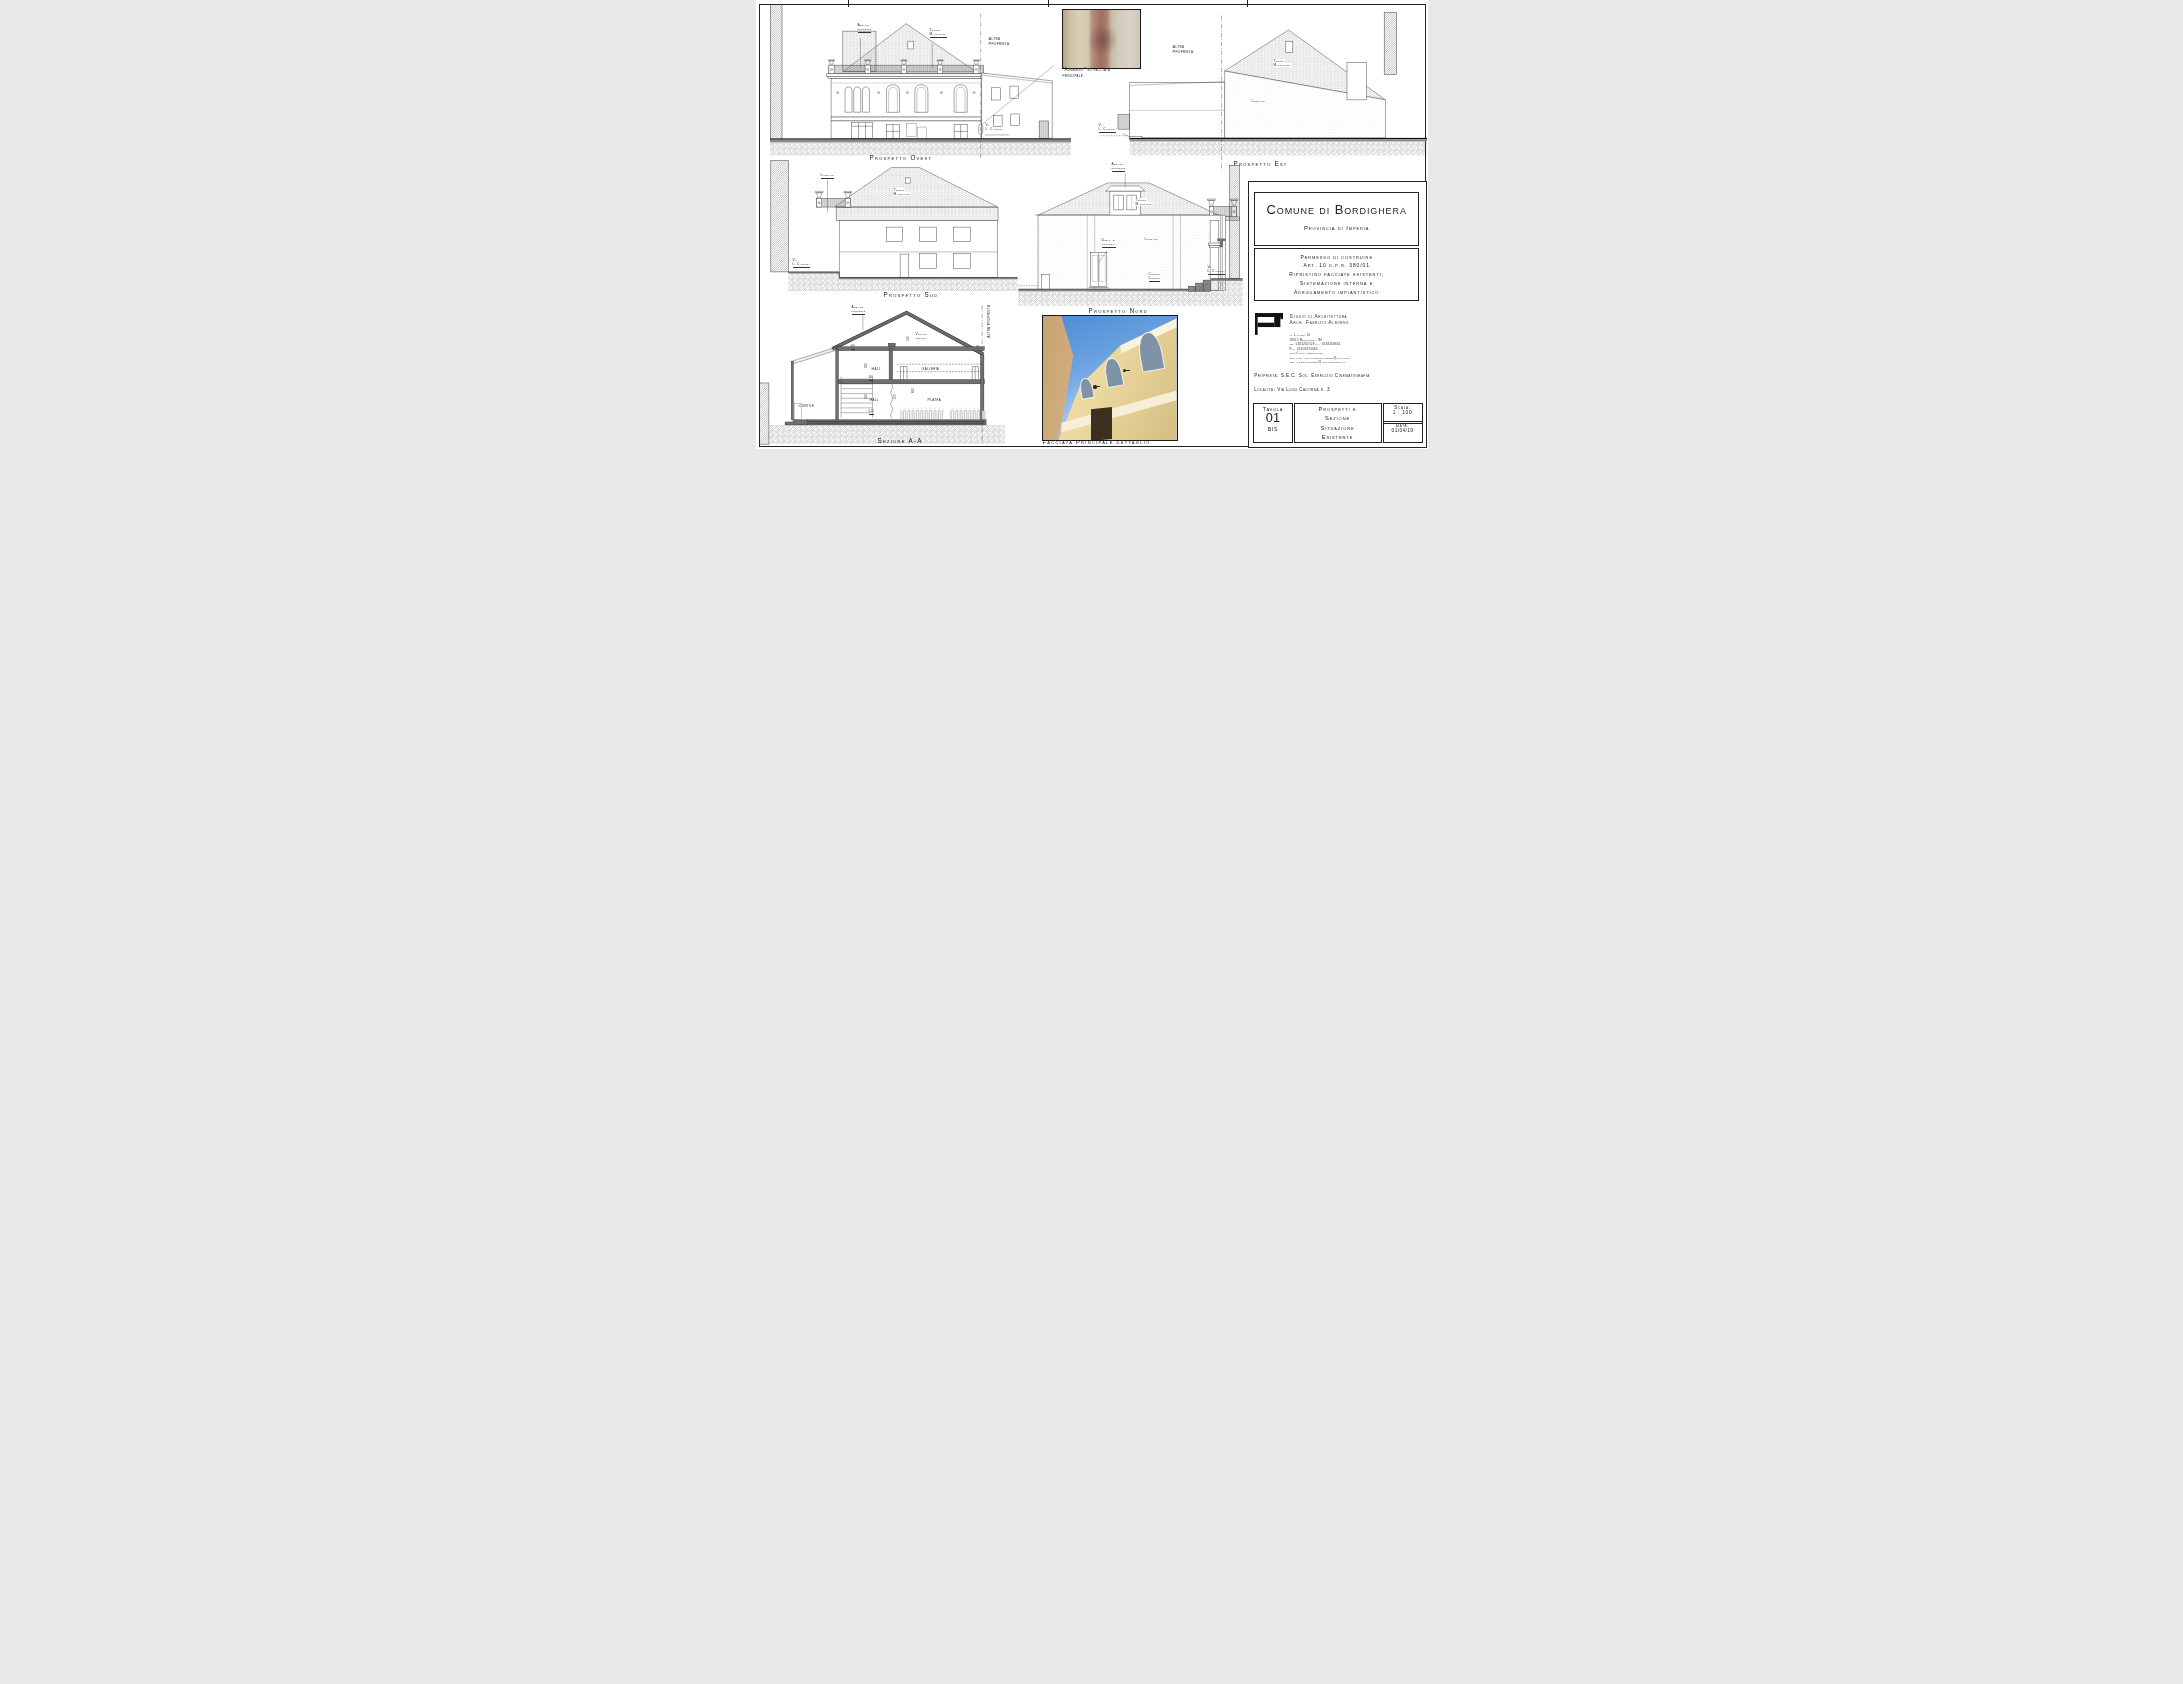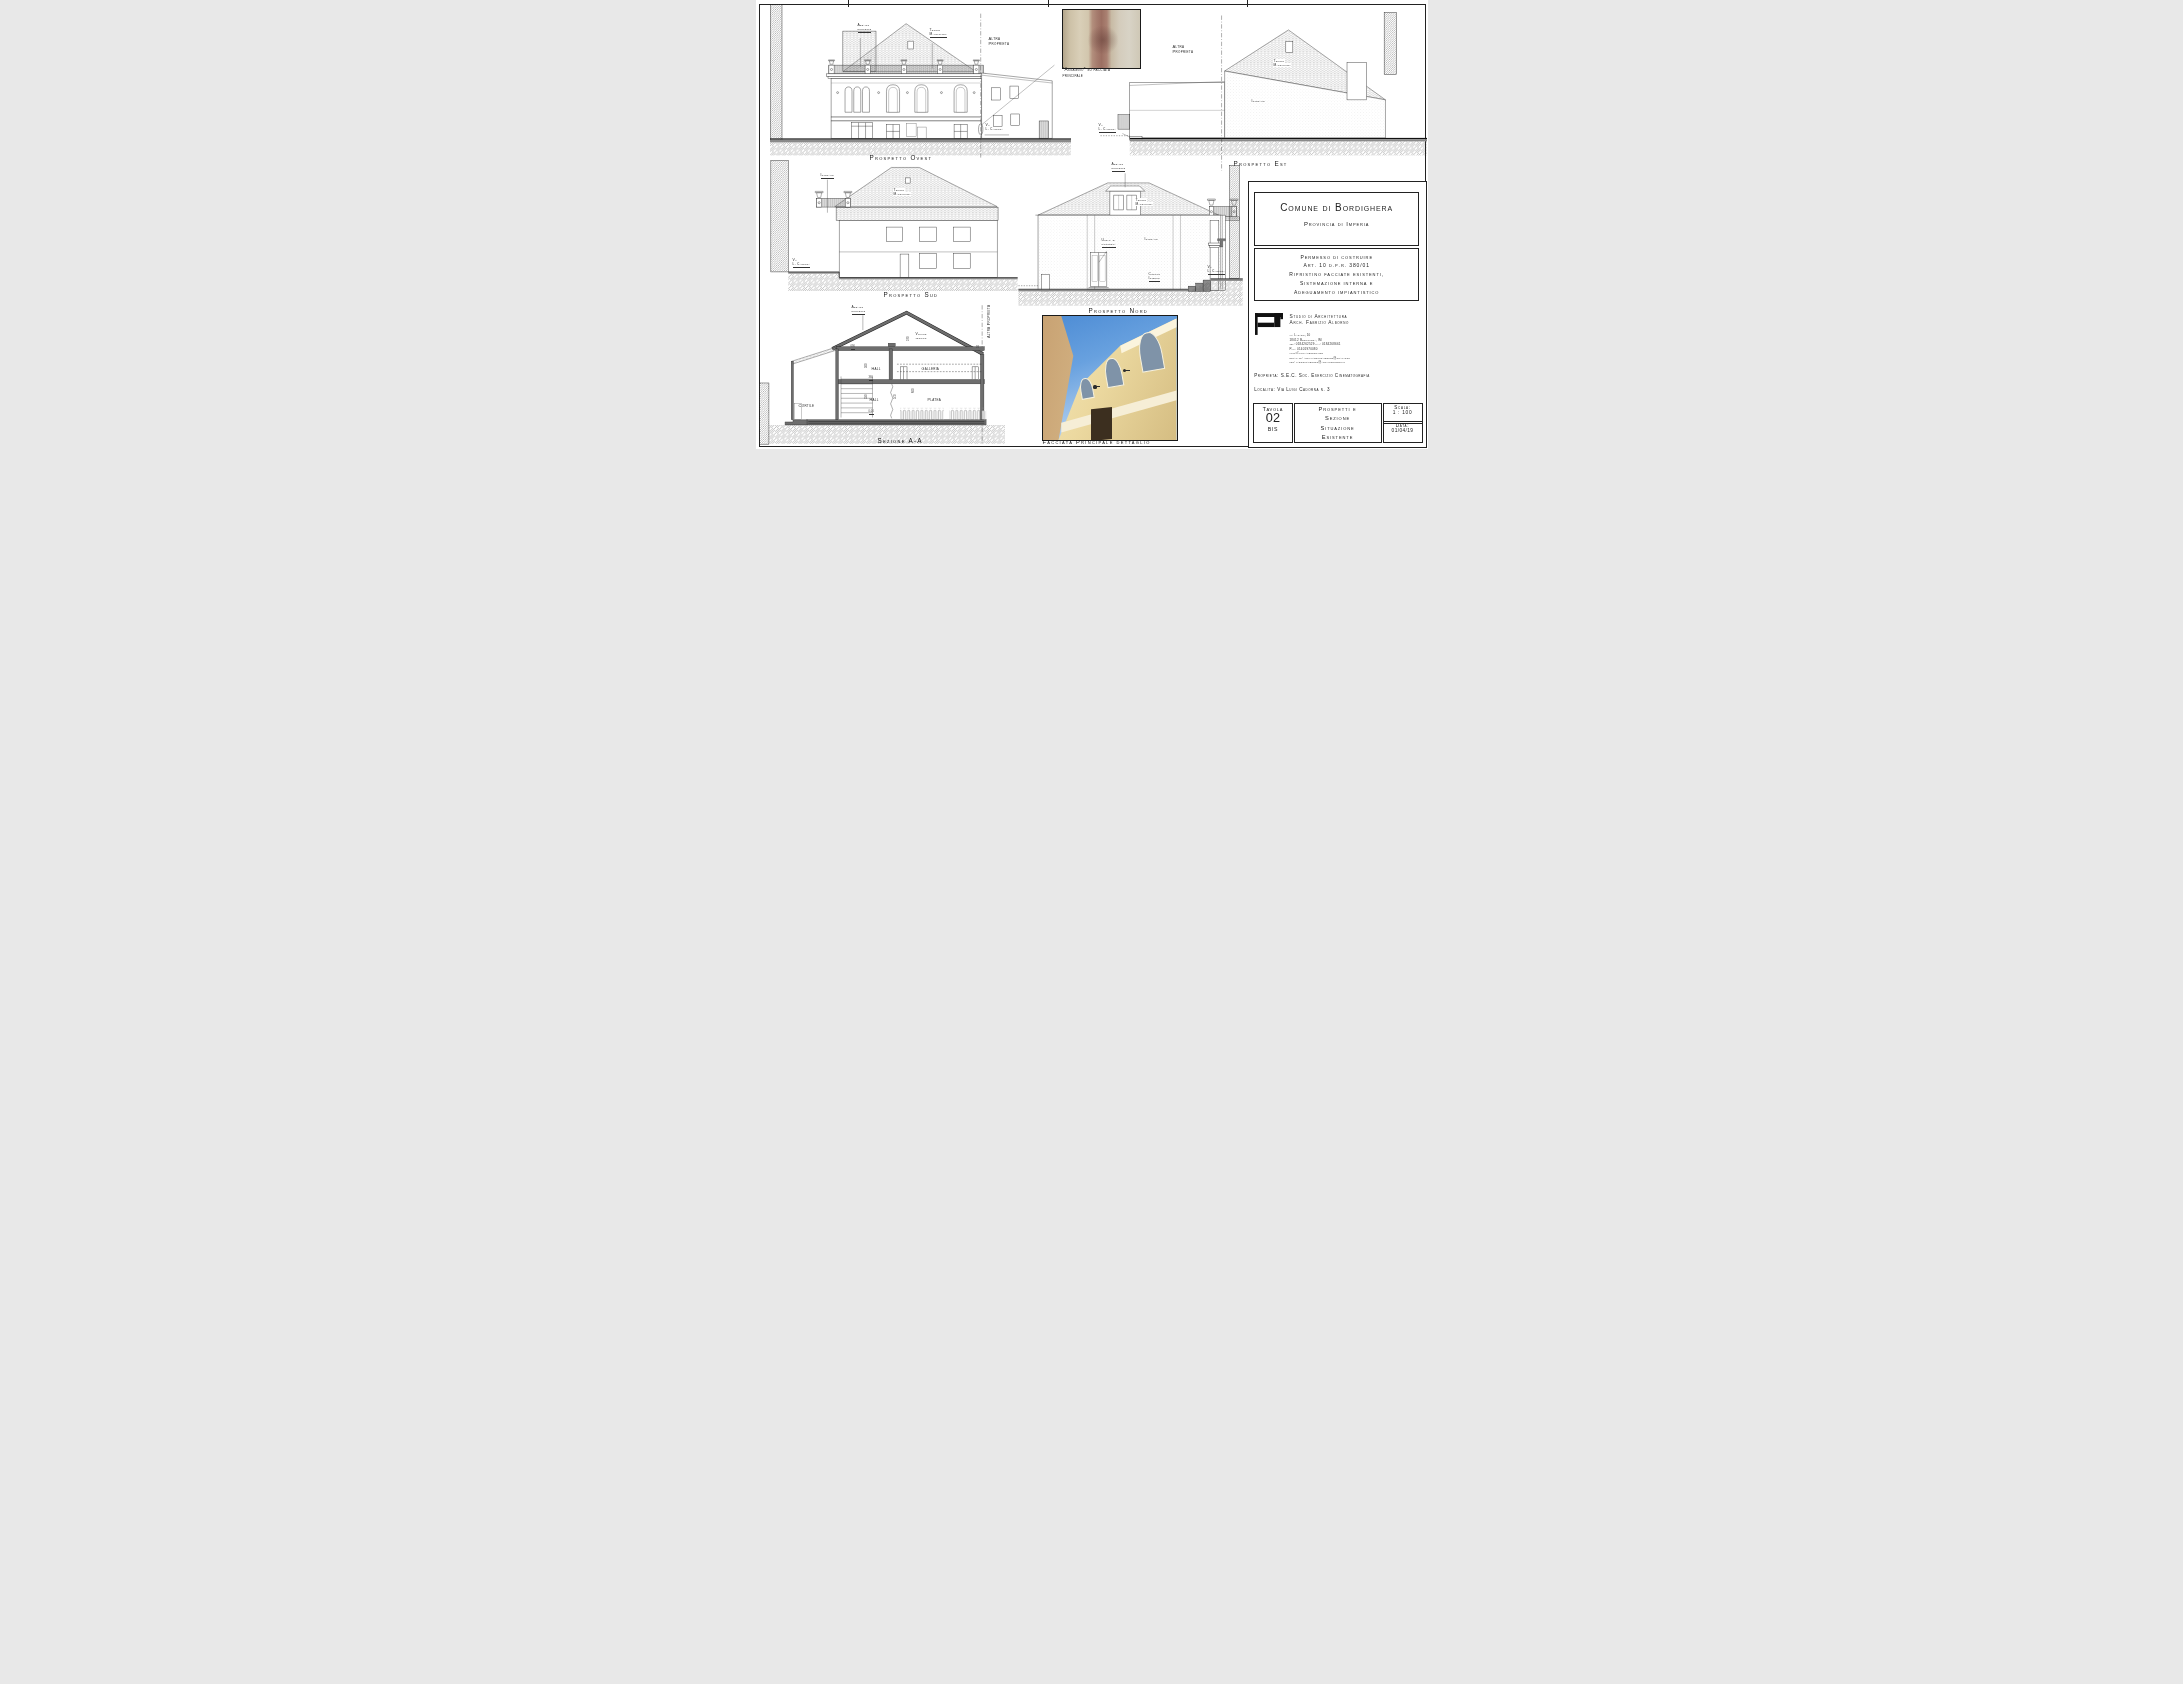--- a/index.html
+++ b/index.html
@@ -435,21 +435,21 @@
   <div class="lbl s6 vdim" style="left:156px;top:393px">600</div>
   <div class="lbl s6 vdim" style="left:109px;top:399px">330</div>
   <div class="lbl s6 vdim" style="left:138px;top:399px">340</div>
   <div class="lbl s6 ul" style="left:113px;top:410px">0.00</div>
   <div class="cap" style="left:122px;top:437px">Sezione A-A</div>
 
   <div class="cap" style="left:287px;top:439px;font-size:5.7px">Facciata Principale dettaglio</div>
 
   <div class="tb">
     <div class="box" style="left:5.7px;top:9.6px;width:163px;height:52px">
-      <div class="line" style="font-size:10px;margin-top:9.6px">Comune di Bordighera</div>
+      <div class="line" style="font-size:13px;margin-top:9.6px">Comune di Bordighera</div>
       <div class="line" style="font-size:5.9px;margin-top:7.9px">Provincia di Imperia</div>
     </div>
     <div class="box" style="left:5.7px;top:66px;width:163px;height:51px">
       <div class="line" style="font-size:5px;margin-top:3.5px;line-height:1.75">Permesso di costruire</div>
       <div class="line" style="font-size:5px;line-height:1.75">Art. 10 d.p.r. 380/01</div>
       <div class="line" style="font-size:5px;line-height:1.75">Ripristino facciate esistenti,</div>
       <div class="line" style="font-size:5px;line-height:1.75">Sistemazione interna e</div>
       <div class="line" style="font-size:5px;line-height:1.75">Adeguamento impiantistico</div>
     </div>
     <svg class="logo" viewBox="0 0 64 50">
@@ -469,21 +469,21 @@
       <div>tel: 0184262529 fax: 0184268661</div>
       <div>P.iva 01401970080</div>
       <div>http://www.alborno.com</div>
       <div>e-mail to: arch.fabrizioalborno@gmail.com</div>
       <div>pec: fabrizioalborno@archiworldpec.it</div>
     </div>
     <div class="lbl" style="left:5.7px;top:191px;font-size:4.6px;letter-spacing:0.5px;position:absolute">Proprietà: S.E.C. Soc. Esercizio Cinematografia</div>
     <div class="lbl" style="left:5.7px;top:205px;font-size:4.6px;letter-spacing:0.5px;position:absolute">Località: Via Luigi Cadorna n. 3</div>
     <div class="box" style="left:4.4px;top:221px;width:38px;height:38px">
       <div style="font-size:5.2px;letter-spacing:0.7px;margin-top:2.2px">Tavola</div>
-      <div style="font-size:12.7px;line-height:1.1">02</div>
+      <div style="font-size:12.7px;line-height:1.1">01</div>
       <div style="font-size:5.2px;letter-spacing:0.7px">BIS</div>
     </div>
     <div class="box" style="left:45px;top:221px;width:86px;height:38px">
       <div style="font-size:5.7px;letter-spacing:0.9px;line-height:1.6;margin-top:1.3px">Prospetti e</div>
       <div style="font-size:5.7px;letter-spacing:0.9px;line-height:1.6">Sezione</div>
       <div style="font-size:5.7px;letter-spacing:0.9px;line-height:1.6">Situazione</div>
       <div style="font-size:5.7px;letter-spacing:0.9px;line-height:1.6">Esistente</div>
     </div>
     <div class="box" style="left:134px;top:221px;width:38px;height:19px">
       <div style="font-size:4.6px;letter-spacing:0.7px;margin-top:1.3px">Scala:</div>

